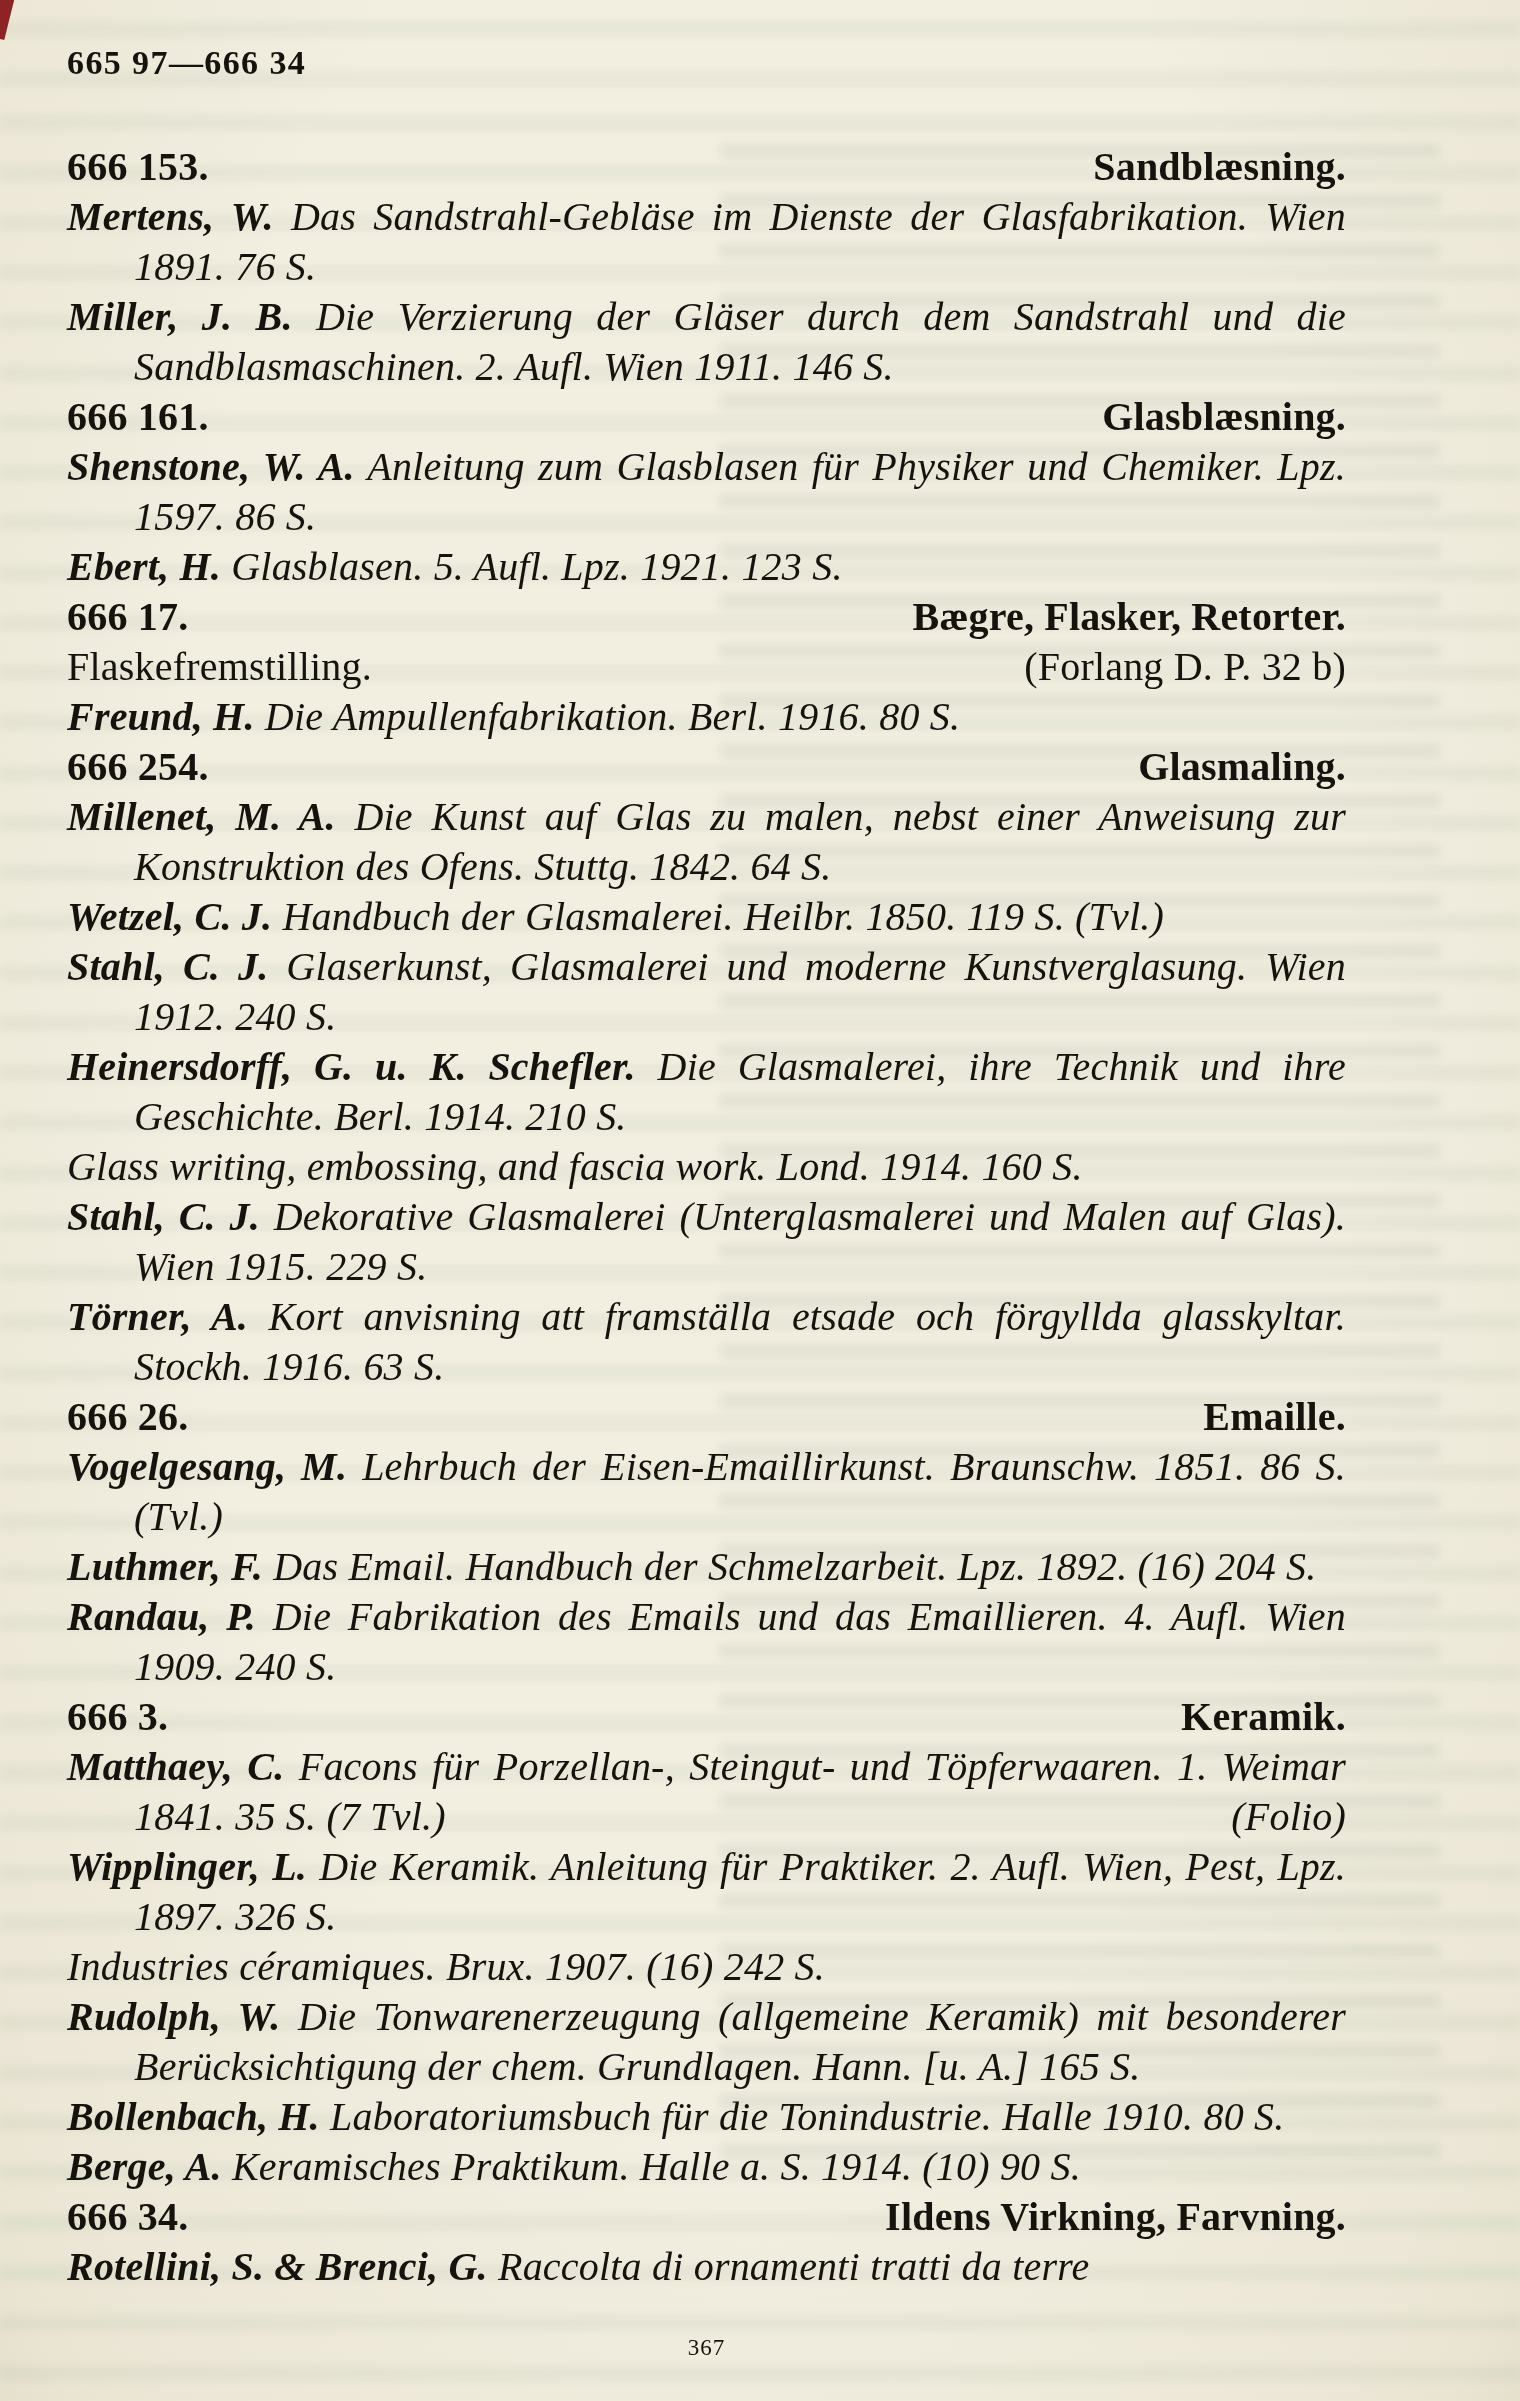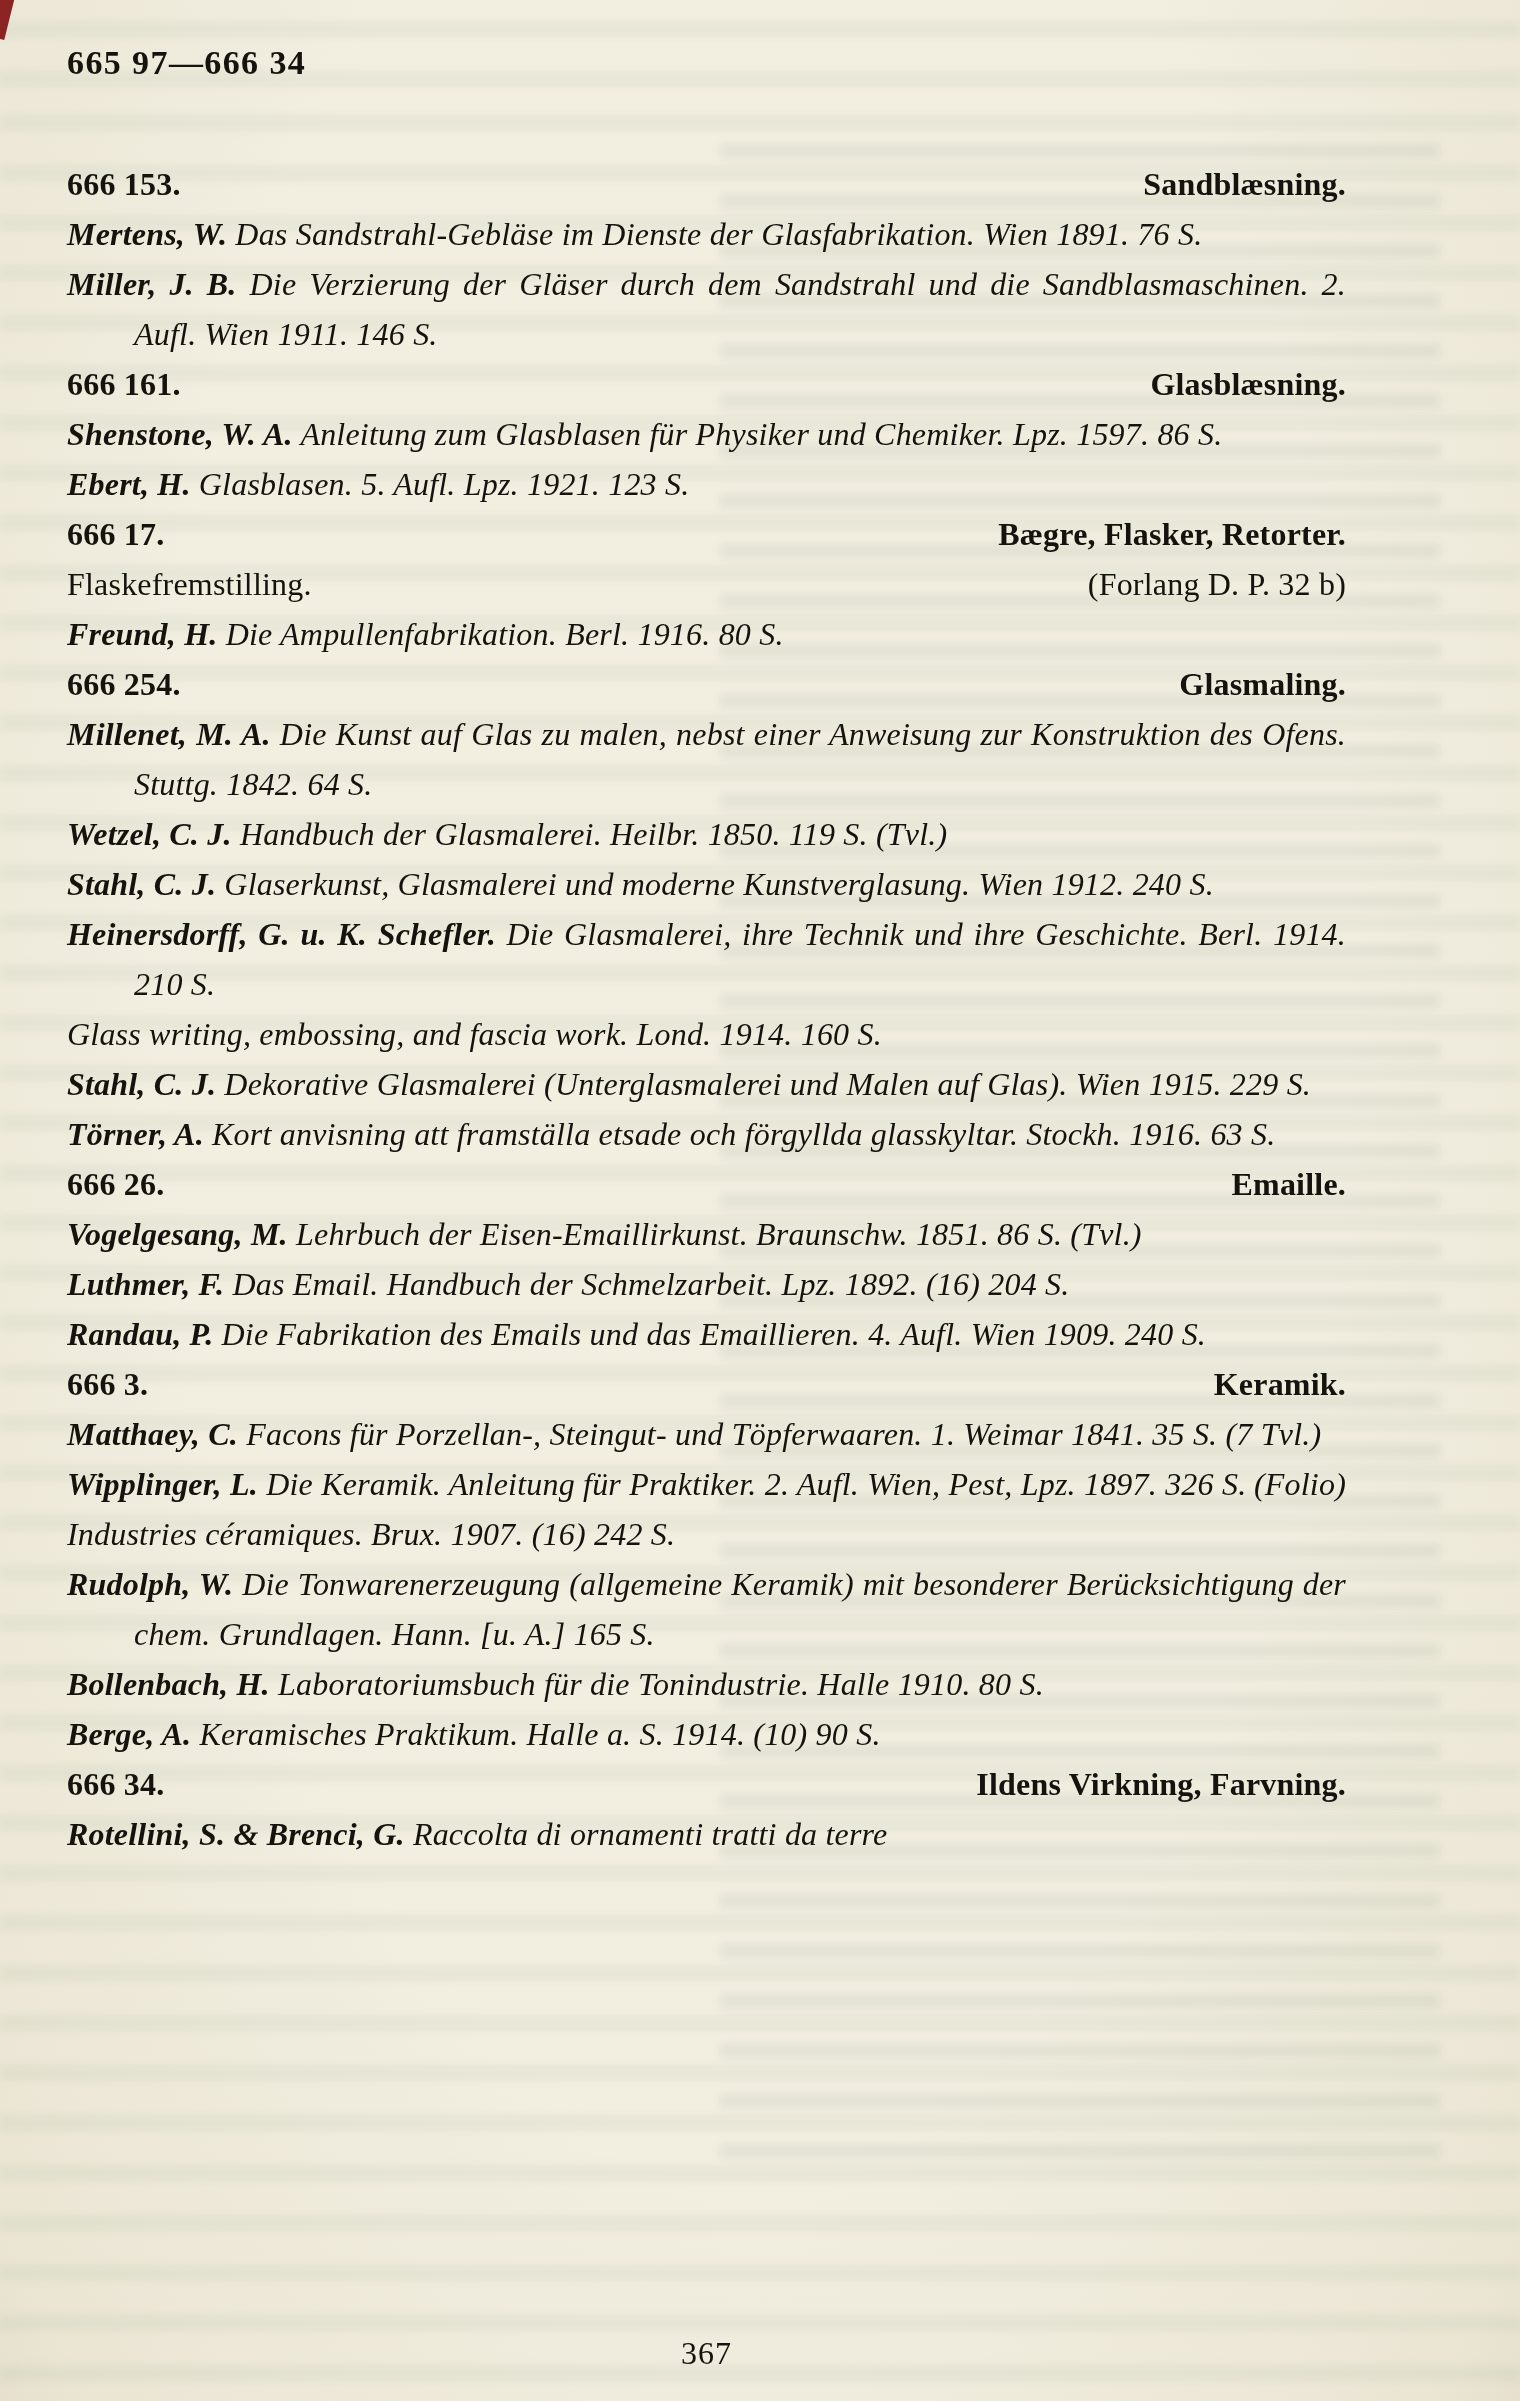--- a/index.html
+++ b/index.html
@@ -69,24 +69,23 @@
     font-weight: bold;
     font-size: 34px;
     letter-spacing: 1.4px;
     white-space: nowrap;
   }
   .entries {
     position: absolute;
     top: 142px;
     left: 67px;
     width: 1279px;
-    font-size: 32px;
+    font-size: 40px;
     line-height: 50px;
     letter-spacing: 0.2px;
-    margin-top: 17px;
   }
   p.entry {
     margin: 0;
     padding-left: 67px;
     text-indent: -67px;
     text-align: justify;
     font-style: italic;
   }
   .section-line, .split-line {
     display: flex;
@@ -95,21 +94,21 @@
   }
   .section-line { font-weight: bold; }
   .author { font-weight: bold; }
   .folio { float: right; }
   .footer {
     position: absolute;
     top: 2335px;
     left: 67px;
     width: 1279px;
     text-align: center;
-    font-size: 32px;
+    font-size: 23px;
     letter-spacing: 1px;
   }
 </style>
 </head>
 <body>
 
 <div class="page">
   <div class="bleed"></div>
   <div class="bleed2"></div>
   <div class="corner-mark"></div>

